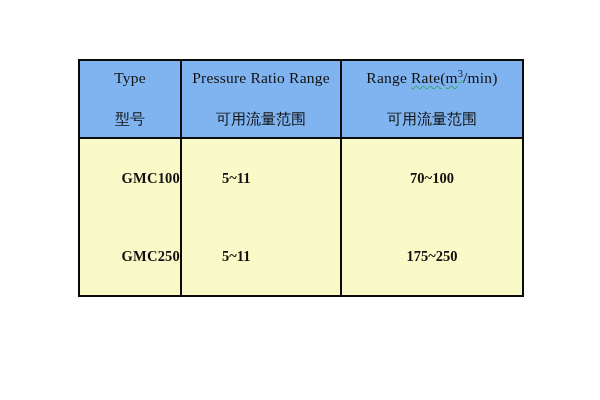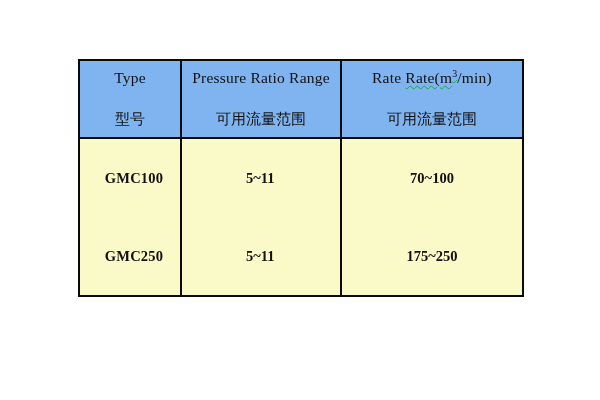--- a/index.html
+++ b/index.html
@@ -90,22 +90,22 @@
     height: 31px;
     color: #101010;
     font-size: 14.5px;
     vertical-align: middle;
     white-space: nowrap;
   }
   tbody td:last-child {
     border-right: none;
   }
 
-  td.col-type   { text-align: center;   padding-left: 8px; font-weight: bold; letter-spacing: 0.2px; }
-  td.col-ratio  { text-align: left;   padding-left: 64px; font-weight: bold; }
+  td.col-type   { text-align: right;   padding-left: 8px; font-weight: bold; letter-spacing: 0.2px; }
+  td.col-ratio  { text-align: left;   padding-left: 40px; font-weight: bold; }
   td.col-flow   { text-align: center; font-weight: bold; margin-left: 12px; }
 </style>
 </head>
 <body>
 
 <div id="spec-table-wrap">
   <table class="spec-table">
     <colgroup>
       <col class="c1">
       <col class="c2">
@@ -119,21 +119,21 @@
           <span class="hdr-en">Type</span>
           <span class="hdr-zh">型号</span>
         </th>
 
         <th>
           <span class="hdr-en">Pressure Ratio Range</span>
           <span class="hdr-zh">可用流量范围</span>
         </th>
 
         <th>
-          <span class="hdr-en"><span>Rate </span><span class="spellcheck">Rate(m</span><span class="sup spellcheck">3</span><span>/min)</span></span>
+          <span class="hdr-en"><span>Range </span><span class="spellcheck">Rate(m</span><span class="sup spellcheck">3</span><span>/min)</span></span>
           <span class="hdr-zh">可用流量范围</span>
         </th>
 
       </tr>
     </thead>
 
     <tbody>
 
       <tr>
         <td class="col-type">GMC100</td>

